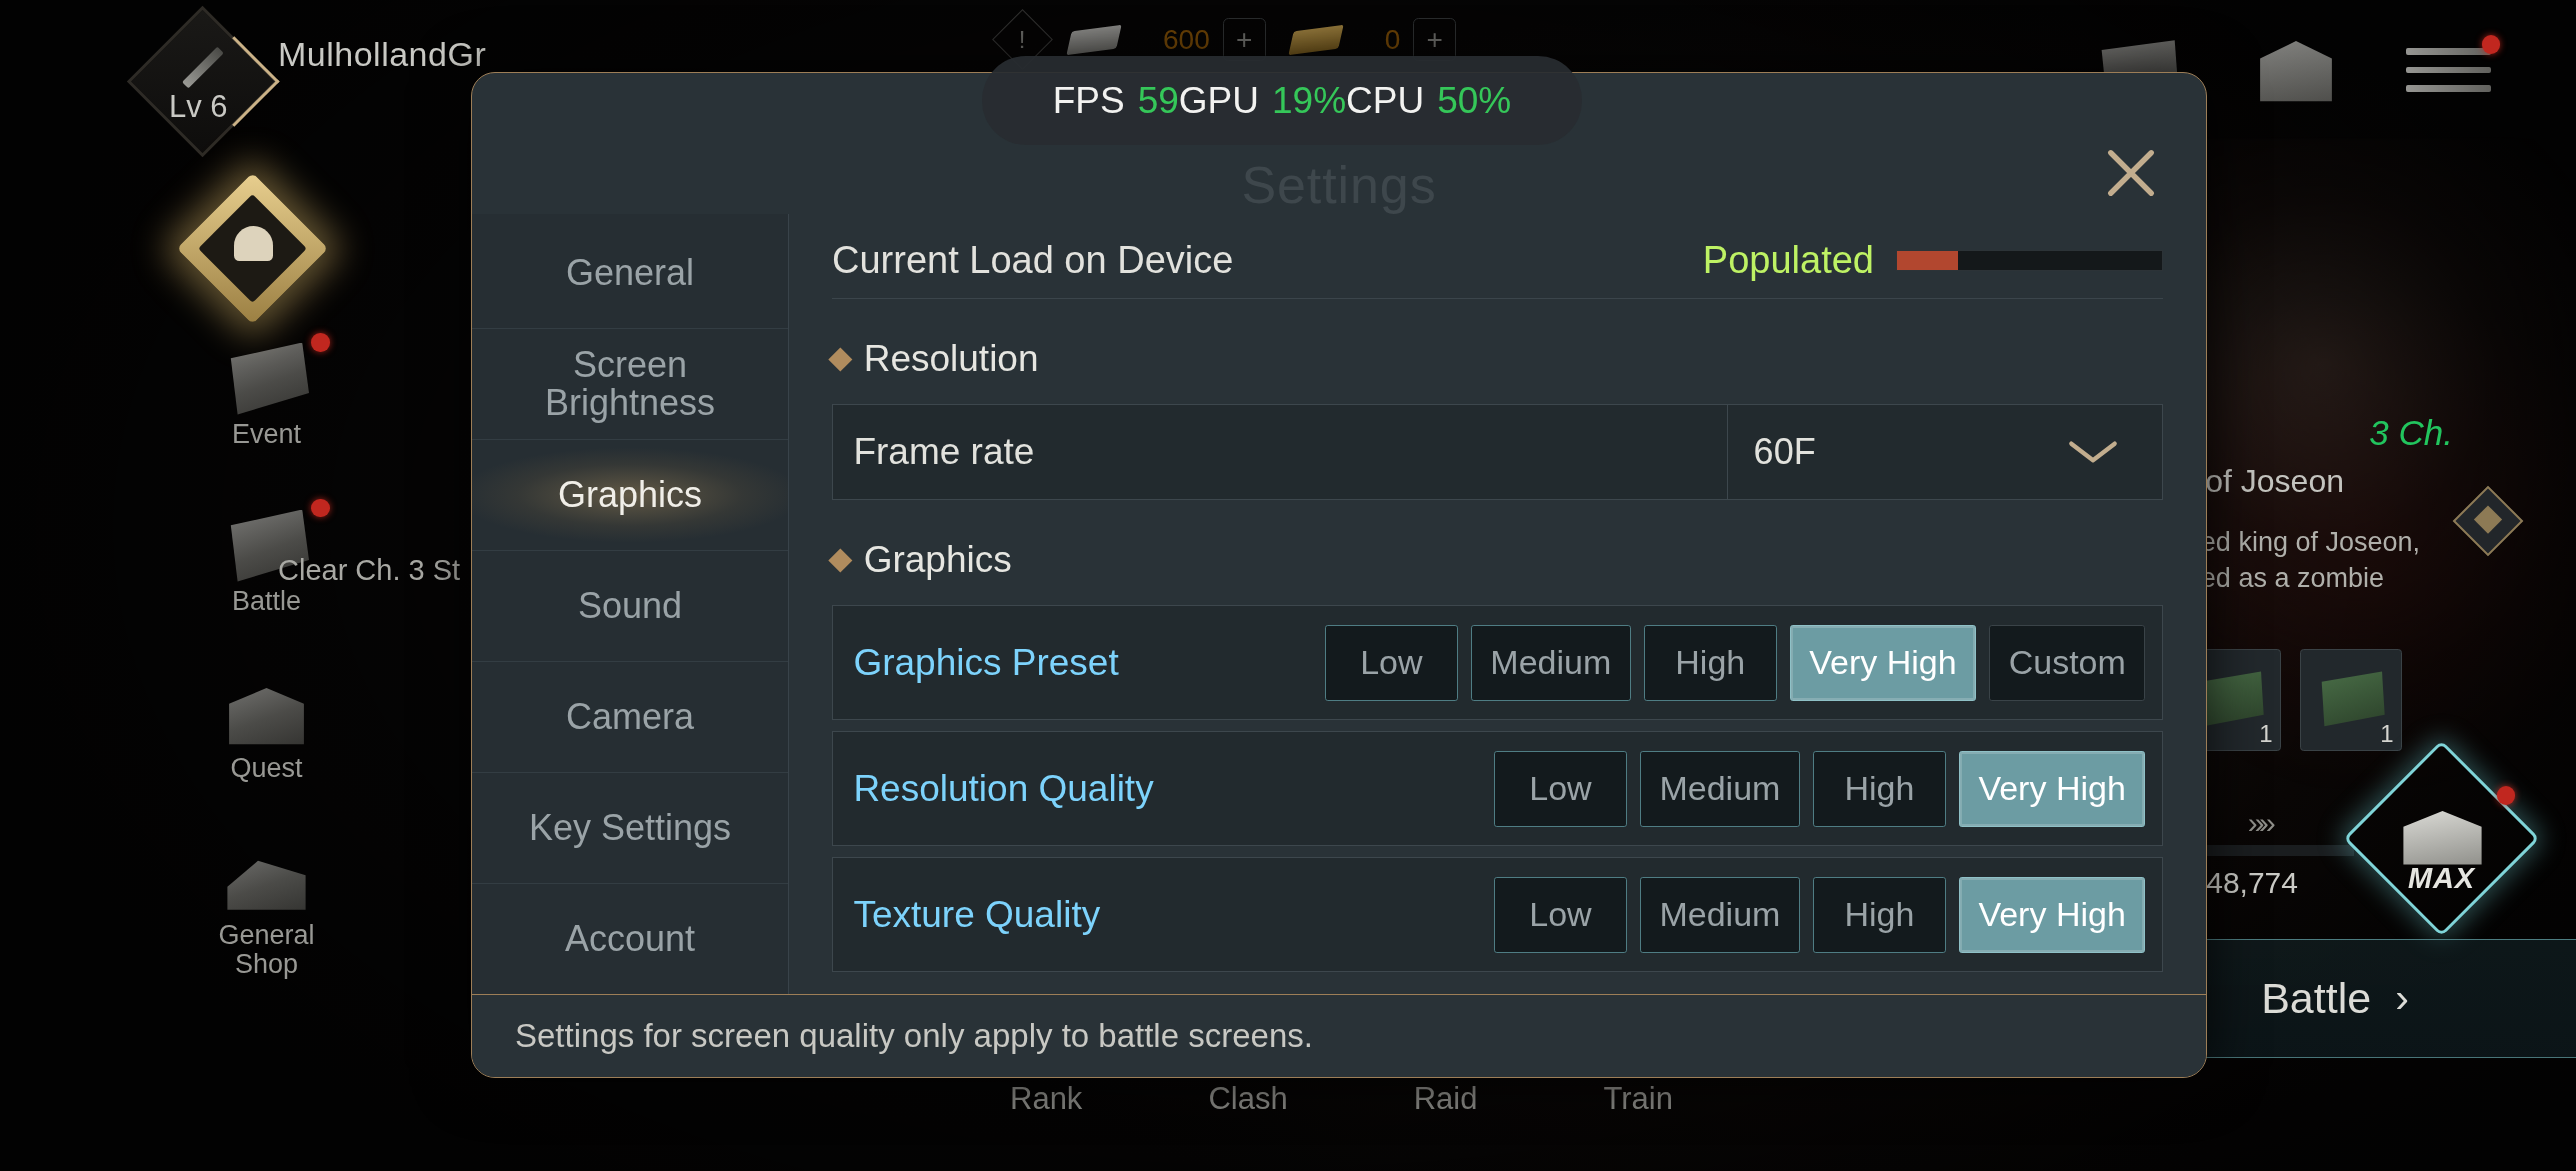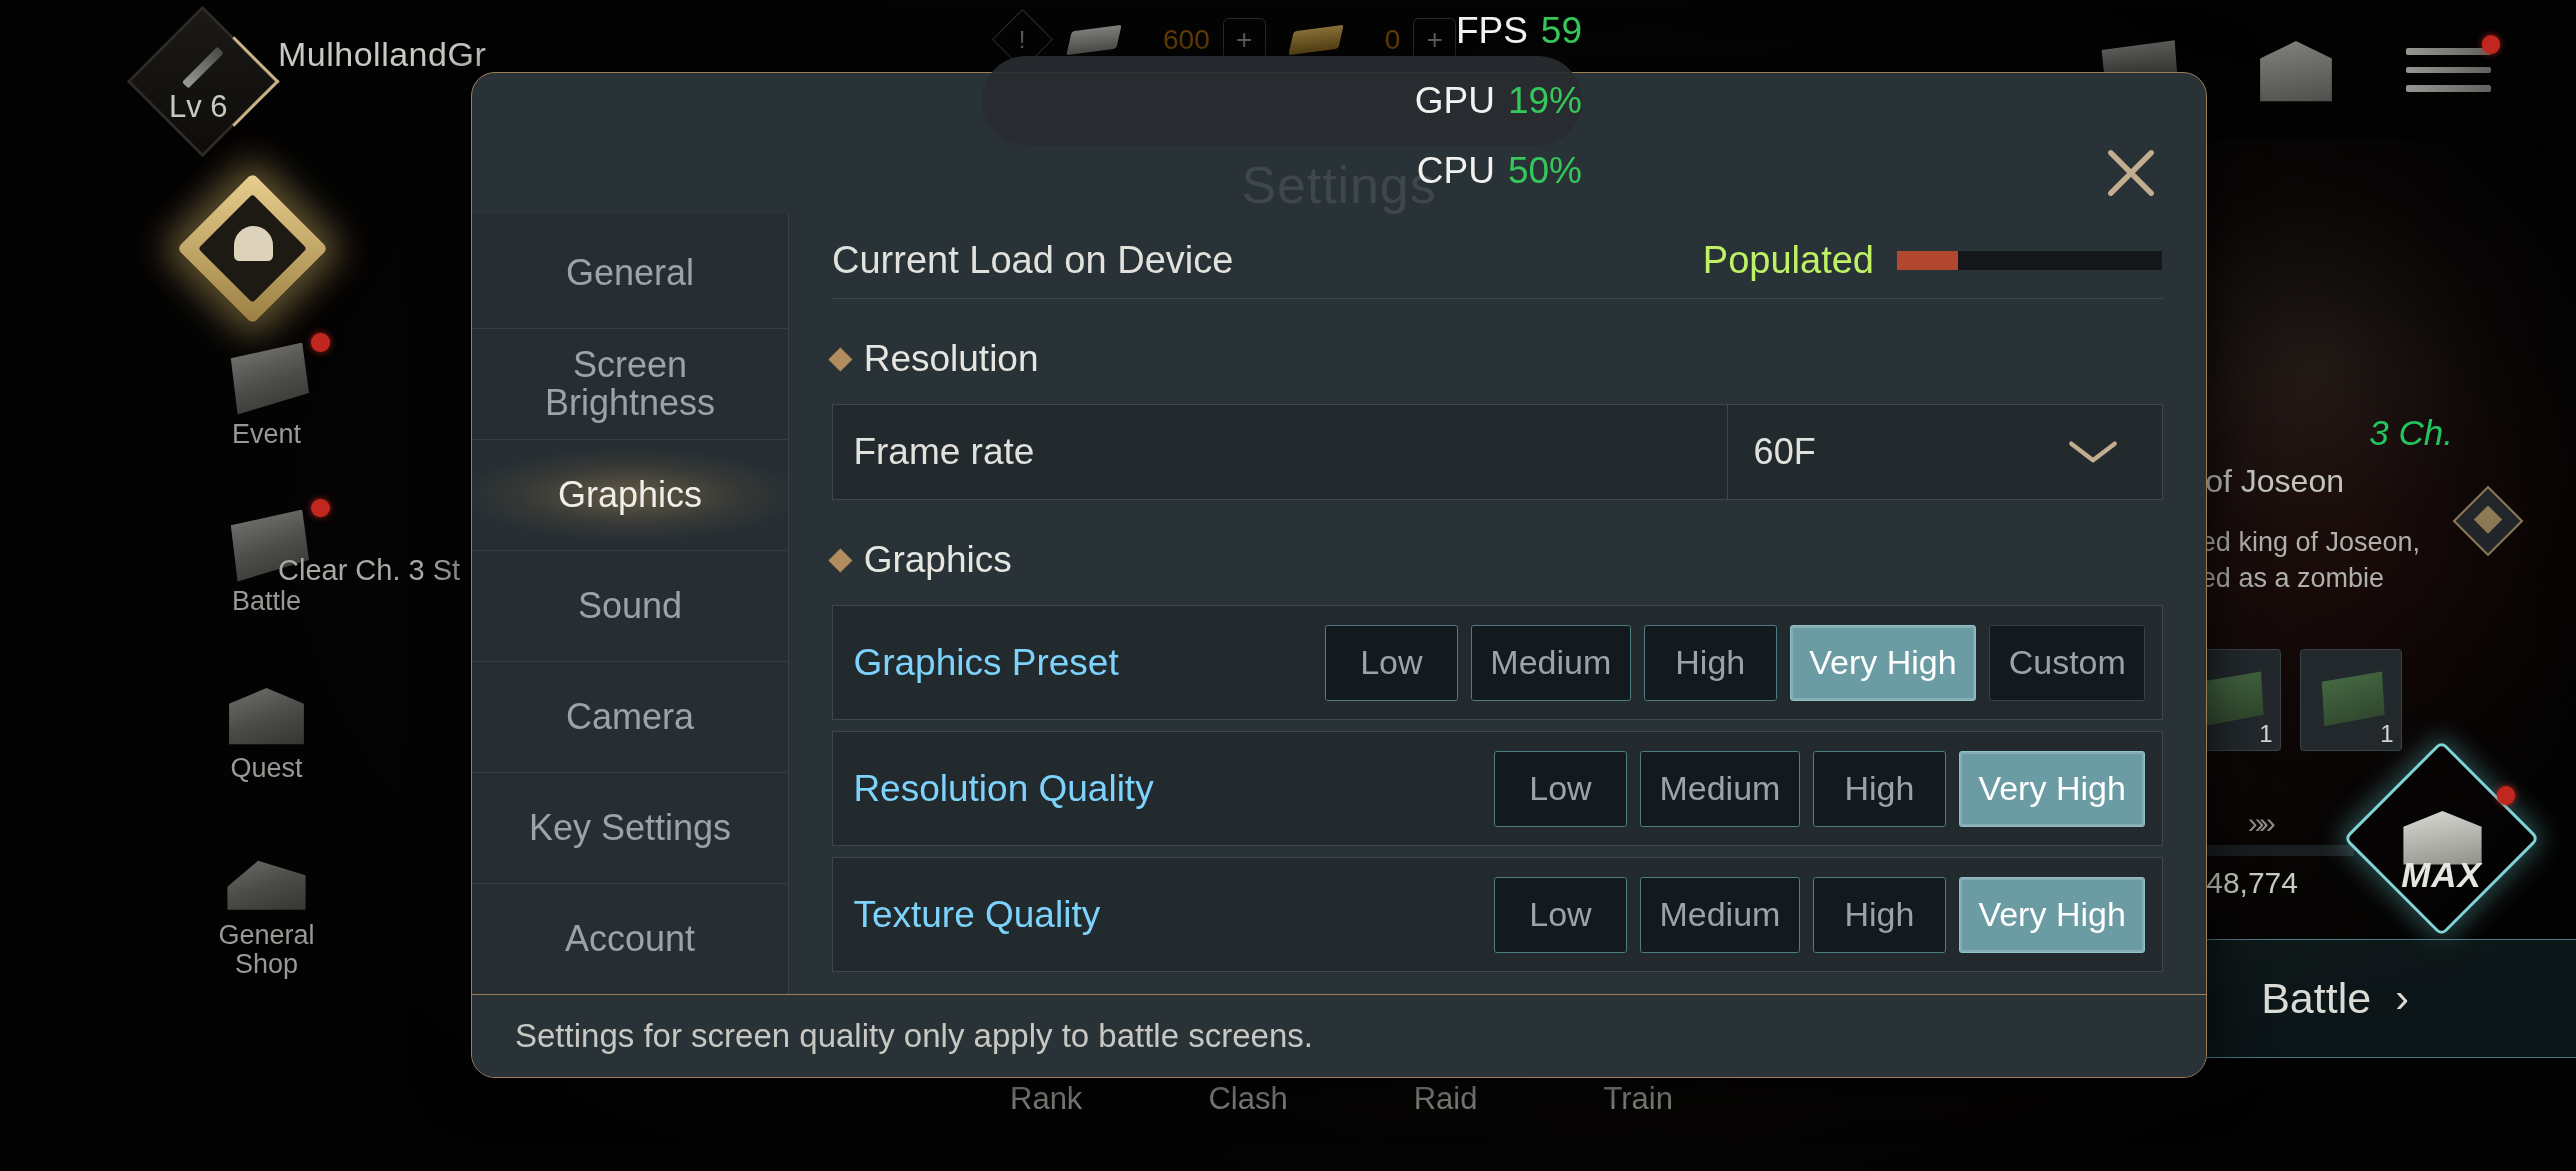--- a/index.html
+++ b/index.html
@@ -100,37 +100,37 @@
   #exp-bar { position:absolute; right:222px; top:845px; width:278px; height:11px; background:#1a1d1f; }
   #exp-bar i { display:block; height:100%; width:32%; background:linear-gradient(90deg,#c9ad72,#8d7440); }
   #exp-val { position:absolute; right:278px; top:866px; color:#cbcbc6; font-size:30px; }
 
   .chest-max { position:absolute; right:65px; top:769px; width:139px; height:139px; }
   .chest-max .dia { position:absolute; inset:0; transform:rotate(45deg); border:3.7px solid #7fd4d8;
       border-radius:7.4px; box-shadow:0 0 24px 5.6px rgba(110,200,205,.35); }
   .chest-max .box { position:absolute; left:28px; top:37px; width:85px; height:61px;
       background:linear-gradient(170deg,#e0e0db,#8e8e89); clip-path:polygon(4% 34%,50% 8%,96% 34%,96% 96%,4% 96%); }
   .chest-max .maxtxt { position:absolute; left:0; right:0; bottom:13px; text-align:center;
-      font-size:35px; font-style:italic; font-weight:bold; color:#e6e6e1; letter-spacing:0.9px; }
+      font-size:29px; font-style:italic; font-weight:bold; color:#e6e6e1; letter-spacing:0.9px; }
 
   #battle-btn { position:absolute; right:0px; bottom:113px; width:482px; height:119px;
       background:linear-gradient(180deg,rgba(22,40,44,.55),rgba(14,26,30,.75));
       border-top:1.9px solid rgba(130,210,215,.55); border-bottom:1.9px solid rgba(130,210,215,.5);
       display:flex; align-items:center; justify-content:center; gap:24px;
       color:#dcdcd7; font-size:43px; }
   #battle-btn .chev { color:#dcdcd7; font-size:41px; }
 
   
   #bottom-nav { position:absolute; left:1010px; bottom:54px; display:flex; gap:126px;
       color:#9b9b96; font-size:31px; opacity:.85; }
 
   
   #fps-overlay { position:absolute; left:982px; top:56px; width:600px; height:89px;
-      background:rgba(40,44,48,.93); border-radius:44px; display:flex; align-items:flex-end;
-      justify-content:center; gap:28px; z-index:60; font-size:37px;flex-direction:column; }
+      background:rgba(40,44,48,.93); border-radius:44px; display:flex; align-items:center;
+      justify-content:center; z-index:60; font-size:37px; }
   #fps-overlay .lbl { color:#f2f2f0; }
   #fps-overlay .val { color:#35c759; }
   #fps-overlay .grp { display:flex; gap:13px; }
 
   
   #modal { position:absolute; left:471px; top:72px; width:1736px; height:1006px;
       background:#293237; border:1.9px solid #9d7e57; border-radius:24px; z-index:40;
       box-shadow:0 0 56px rgba(0,0,0,.75); overflow:hidden; }
   #modal-title { position:absolute; left:0; right:0; top:82px; text-align:center;
       color:#3e474c; font-size:52px; letter-spacing:0.9px; }

